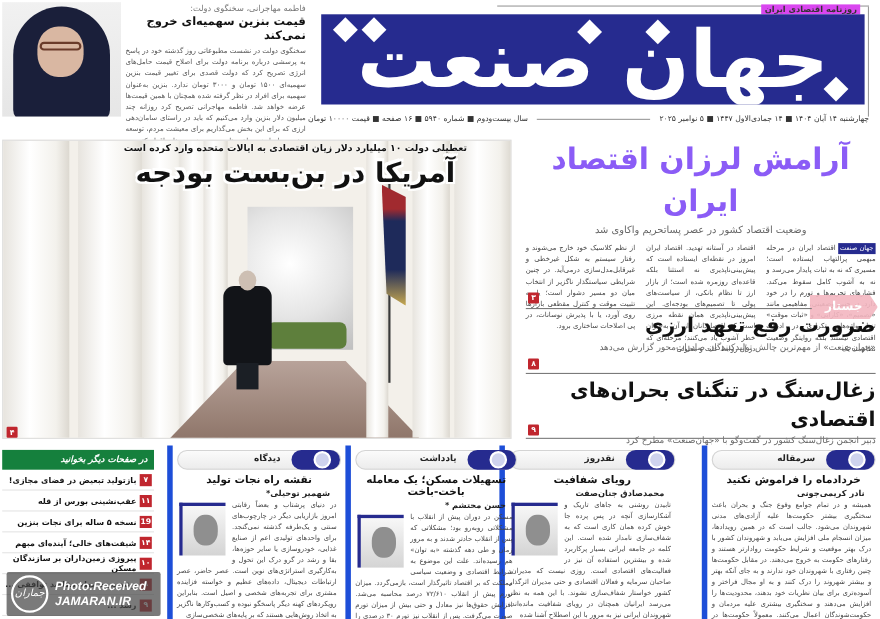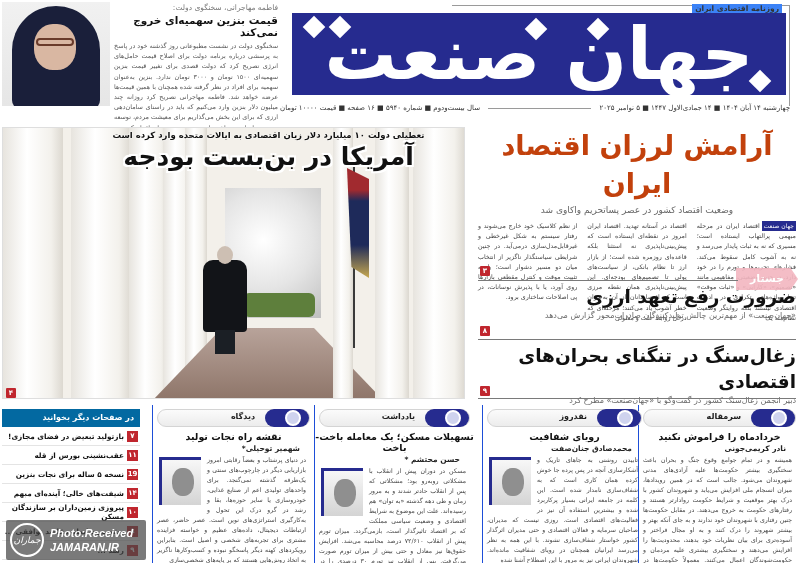--- a/index.html
+++ b/index.html
@@ -5,21 +5,21 @@
   * { box-sizing: border-box; margin: 0; padding: 0; }
   html, body { width: 800px; height: 563px; overflow: hidden; background: #ffffff; }
   body { font-family: "DejaVu Sans", sans-serif; color: #1b1b1b; position: relative; direction: rtl; }
 
   .abs { position: absolute; }
 
   
   #masthead { left: 280px; top: 0; width: 520px; height: 118px; }
   .mast-top-line { position: absolute; top: 5px; left: 160px; right: 10px; height: 1px; background: #9a9a9a; }
   .mast-slogan { position: absolute; top: 0; left: 73px; font-size: 8px; color: #444; background: #fff; padding: 16px 4px; direction: rtl; }
-  .mast-type { position: absolute; top: 4px; right: 18px; font-size: 7.5px; color: #333; background:#3b82f6; padding: 0 3px; font-weight: bold; }
+  .mast-type { position: absolute; top: 4px; right: 18px; font-size: 7.5px; color: #333; background:#d946ef; padding: 0 3px; font-weight: bold; }
   .mast-banner { position: absolute; top: 13px; left: 12px; width: 494px; height: 82px; background: #262b8f; overflow: hidden; }
   .mast-title { position: absolute; inset: 0; display: flex; align-items: center; justify-content: center; color: #fff; font-family: "DejaVu Sans", sans-serif; font-weight: bold; font-size: 72px; letter-spacing: 2px; line-height: 1; direction: rtl; }
   .diamond { position: absolute; width: 16px; height: 16px; background: #fff; transform: rotate(45deg); }
   .mast-right-line { position: absolute; top: 6px; right: 10px; width: 1px; height: 100px; background: #9a9a9a; }
   .mast-info-row { position: absolute; top: 102px; left: 0; right: 10px; height: 12px; display: flex; align-items: center; justify-content: space-between; font-size: 7px; color: #333; }
   .mast-info-row .rule { flex: 1; height: 1px; background: #9a9a9a; margin: 0 8px; }
 
   
   #teaser-photo { left: 2px; top: 2px; width: 108px; height: 104px; background: linear-gradient(180deg,#f1f1f1 0%,#e6e6e6 100%); overflow: hidden; }
   .hijab { position: absolute; left: 10px; top: 4px; width: 88px; height: 104px; background: #1a1f3a; border-radius: 44px 44px 10px 10px; }
@@ -43,49 +43,49 @@
   .person .legs { position: absolute; left: 14px; top: 84px; width: 20px; height: 24px; background: #1b1f25; }
   .flag { position: absolute; left: 344px; top: 40px; width: 22px; height: 110px; background: linear-gradient(180deg,#a12a2f 0%,#a12a2f 20%, #1e2a5a 30%, #1e2a5a 70%, #c8a94f 100%); clip-path: polygon(0 0,100% 10%,100% 100%,20% 90%); }
   .pole { position: absolute; left: 350px; top: 30px; width: 2px; height: 190px; background: #3a3a3a; }
   .lead-overlay { position: absolute; top: 0; left: 70px; right: 0; padding-top: 2px; text-align: center; }
   .lead-kicker { font-size: 8.5px; font-weight: bold; color: #111; text-shadow: 0 0 2px #fff, 0 0 2px #fff; }
   .lead-headline { font-size: 25px; font-weight: bold; color: #111; margin-top: 2px; text-shadow: -2px -2px 0 #fff, 2px -2px 0 #fff, -2px 2px 0 #fff, 2px 2px 0 #fff, 0 2px 0 #fff, 0 -2px 0 #fff; letter-spacing: -0.5px; }
   #lead-badge { left: 6px; top: 388px; }
 
   
   #main-story { left: 478px; top: 127px; width: 318px; height: 150px; text-align: right; }
-  .main-headline { font-size: 27px; font-weight: bold; color: #c2410c; line-height: 38px; letter-spacing: -0.5px; text-align: center; }
+  .main-headline { font-size: 27px; font-weight: bold; color: #8b5cf6; line-height: 38px; letter-spacing: -0.5px; text-align: center; }
   .main-sub { font-size: 9px; color: #666; text-align: center; margin-top: 2px; }
   .main-cols { display: flex; gap: 10px; margin-top: 6px; direction: rtl; }
   .main-col { flex: 1; font-size: 6.3px; line-height: 10.2px; color: #444; text-align: justify; }
   .inline-tag { display: inline-block; background: #262b8f; color: #fff; font-size: 6px; padding: 0 2px; margin-left: 2px; }
   #main-badge { left: 480px; top: 266px; }
   #pink-tab { left: 736px; top: 268px; width: 62px; height: 22px; background: #f3b6c0; color: #fff; font-weight: bold; font-size: 11px; text-align: center; line-height: 22px; clip-path: polygon(0 0,88% 0,100% 50%,88% 100%,0 100%); opacity: .9; }
 
   .hr { position: absolute; height: 1px; background: #7a7a7a; }
 
   .story2 { position: absolute; left: 478px; width: 318px; }
   .story2 .h { font-size: 18.5px; font-weight: bold; color: #111; line-height: 26px; }
   .story2 .s { font-size: 8px; color: #666; line-height: 12px; }
 
   
-  .opinion { position: absolute; top: 405px; height: 158px; border-left: 1px solid #1d4ed8; }
+  .opinion { position: absolute; top: 405px; height: 158px; border-left: 5px solid #1d4ed8; }
   .op-header { position: relative; height: 18px; margin: 4px 4px 0 4px; background: linear-gradient(180deg,#fbfbfb 0%,#ececec 100%); border: 1px solid #d4d4d4; border-radius: 9px; }
   .op-header .blue { position: absolute; right: 0; top: -1px; width: 44px; height: 18px; background: #262b8f; border-radius: 9px 9px 9px 9px; }
   .op-header .logo { position: absolute; right: 8px; top: 0px; width: 16px; height: 16px; border-radius: 50%; background: #cfd3ee; border: 2px solid #ffffff; }
   .op-header .label { position: absolute; right: 54px; top: 2px; font-size: 8px; font-weight: bold; color: #222; }
   .op-title { font-size: 9.5px; font-weight: bold; color: #111; text-align: center; margin-top: 4px; }
   .op-author { font-size: 7.5px; font-weight: bold; color: #222; text-align: right; padding-right: 14px; margin-top: 2px; }
   .op-body { font-size: 6.2px; line-height: 10px; color: #444; text-align: justify; padding: 0 8px 0 4px; margin-top: 2px; }
   .op-portrait { float: left; width: 42px; height: 48px; margin: 2px 6px 2px 2px; background: linear-gradient(180deg,#f7f7f7,#d4d4d4); border-left: 3px solid #262b8f; border-top: 3px solid #262b8f; position: relative; }
   .op-portrait .ph { position: absolute; left: 10px; top: 8px; width: 22px; height: 28px; background: #8f8f8f; border-radius: 45%; }
 
   
   #readmore { left: 2px; top: 409px; width: 138px; height: 154px; }
-  .rm-header { height: 18px; background: #0369a1; color: #fff; font-size: 8px; font-weight: bold; text-align: right; padding-right: 6px; line-height: 18px; }
+  .rm-header { height: 18px; background: #15803d; color: #fff; font-size: 8px; font-weight: bold; text-align: right; padding-right: 6px; line-height: 18px; font-style: italic; }
   .rm-item { display: flex; align-items: center; justify-content: flex-start; gap: 3px; height: 19px; border-bottom: 1px solid #e4e4e4; font-size: 7.3px; font-weight: bold; color: #111; direction: rtl; padding-right: 2px; }
   .rm-item .num { width: 11px; height: 11px; background: #c0262e; color: #fff; font-size: 7px; text-align: center; line-height: 11px; flex: none; }
 
   
   #watermark { left: 6px; top: 520px; width: 140px; height: 40px; background: rgba(70,70,70,.72); border-radius: 2px; display: flex; align-items: center; direction: ltr; font-style: italic; }
   .wm-logo { width: 34px; height: 34px; border-radius: 50%; border: 2px solid #fff; margin: 0 6px 0 4px; display: flex; align-items: center; justify-content: center; color: #fff; font-size: 9px; }
   .wm-text { color: #fff; font-family: "Liberation Sans", sans-serif; font-size: 11px; line-height: 14px; font-weight: bold; }
 </style>
 </head>
 <body>
@@ -182,21 +182,21 @@
   <div class="op-header">
     <span class="blue"></span>
     <span class="logo"></span>
     <span class="label">سرمقاله</span>
   </div>
   <div class="op-title">خردادماه را فراموش نکنید</div>
   <div class="op-author">نادر کریمی‌جونی</div>
   <div class="op-body">همیشه و در تمام جوامع وقوع جنگ و بحران باعث سختگیری بیشتر حکومت‌ها علیه آزادی‌های مدنی شهروندان می‌شود. جالب است که در همین رویدادها، میزان انسجام ملی افزایش می‌یابد و شهروندان کشور با درک بهتر موقعیت و شرایط حکومت روادارتر هستند و رفتارهای حکومت به خروج می‌دهند. در مقابل حکومت‌ها چنین رفتاری با شهروندان خود ندارند و به جای آنکه بهتر و بیشتر شهروند را درک کنند و به او مجال فراختر و آسوده‌تری برای بیان نظریات خود بدهند، محدودیت‌ها را افزایش می‌دهند و سختگیری بیشتری علیه مردمان و حکومت‌شوندگان اعمال می‌کنند. معمولاً حکومت‌ها در چنین موقعیتی تصور می‌کنند اگر آزادی‌های</div>
 </div>
 
-<div class="opinion" style="left:482px;width:164px">
+<div class="opinion" style="left:454px;width:164px">
   <div class="op-header">
     <span class="blue"></span>
     <span class="logo"></span>
     <span class="label">نقدروز</span>
   </div>
   <div class="op-title">رویای شفافیت</div>
   <div class="op-author">محمدصادق جنان‌صفت</div>
   <div class="op-body">
     <div class="op-portrait">
         <span class="ph"></span>

